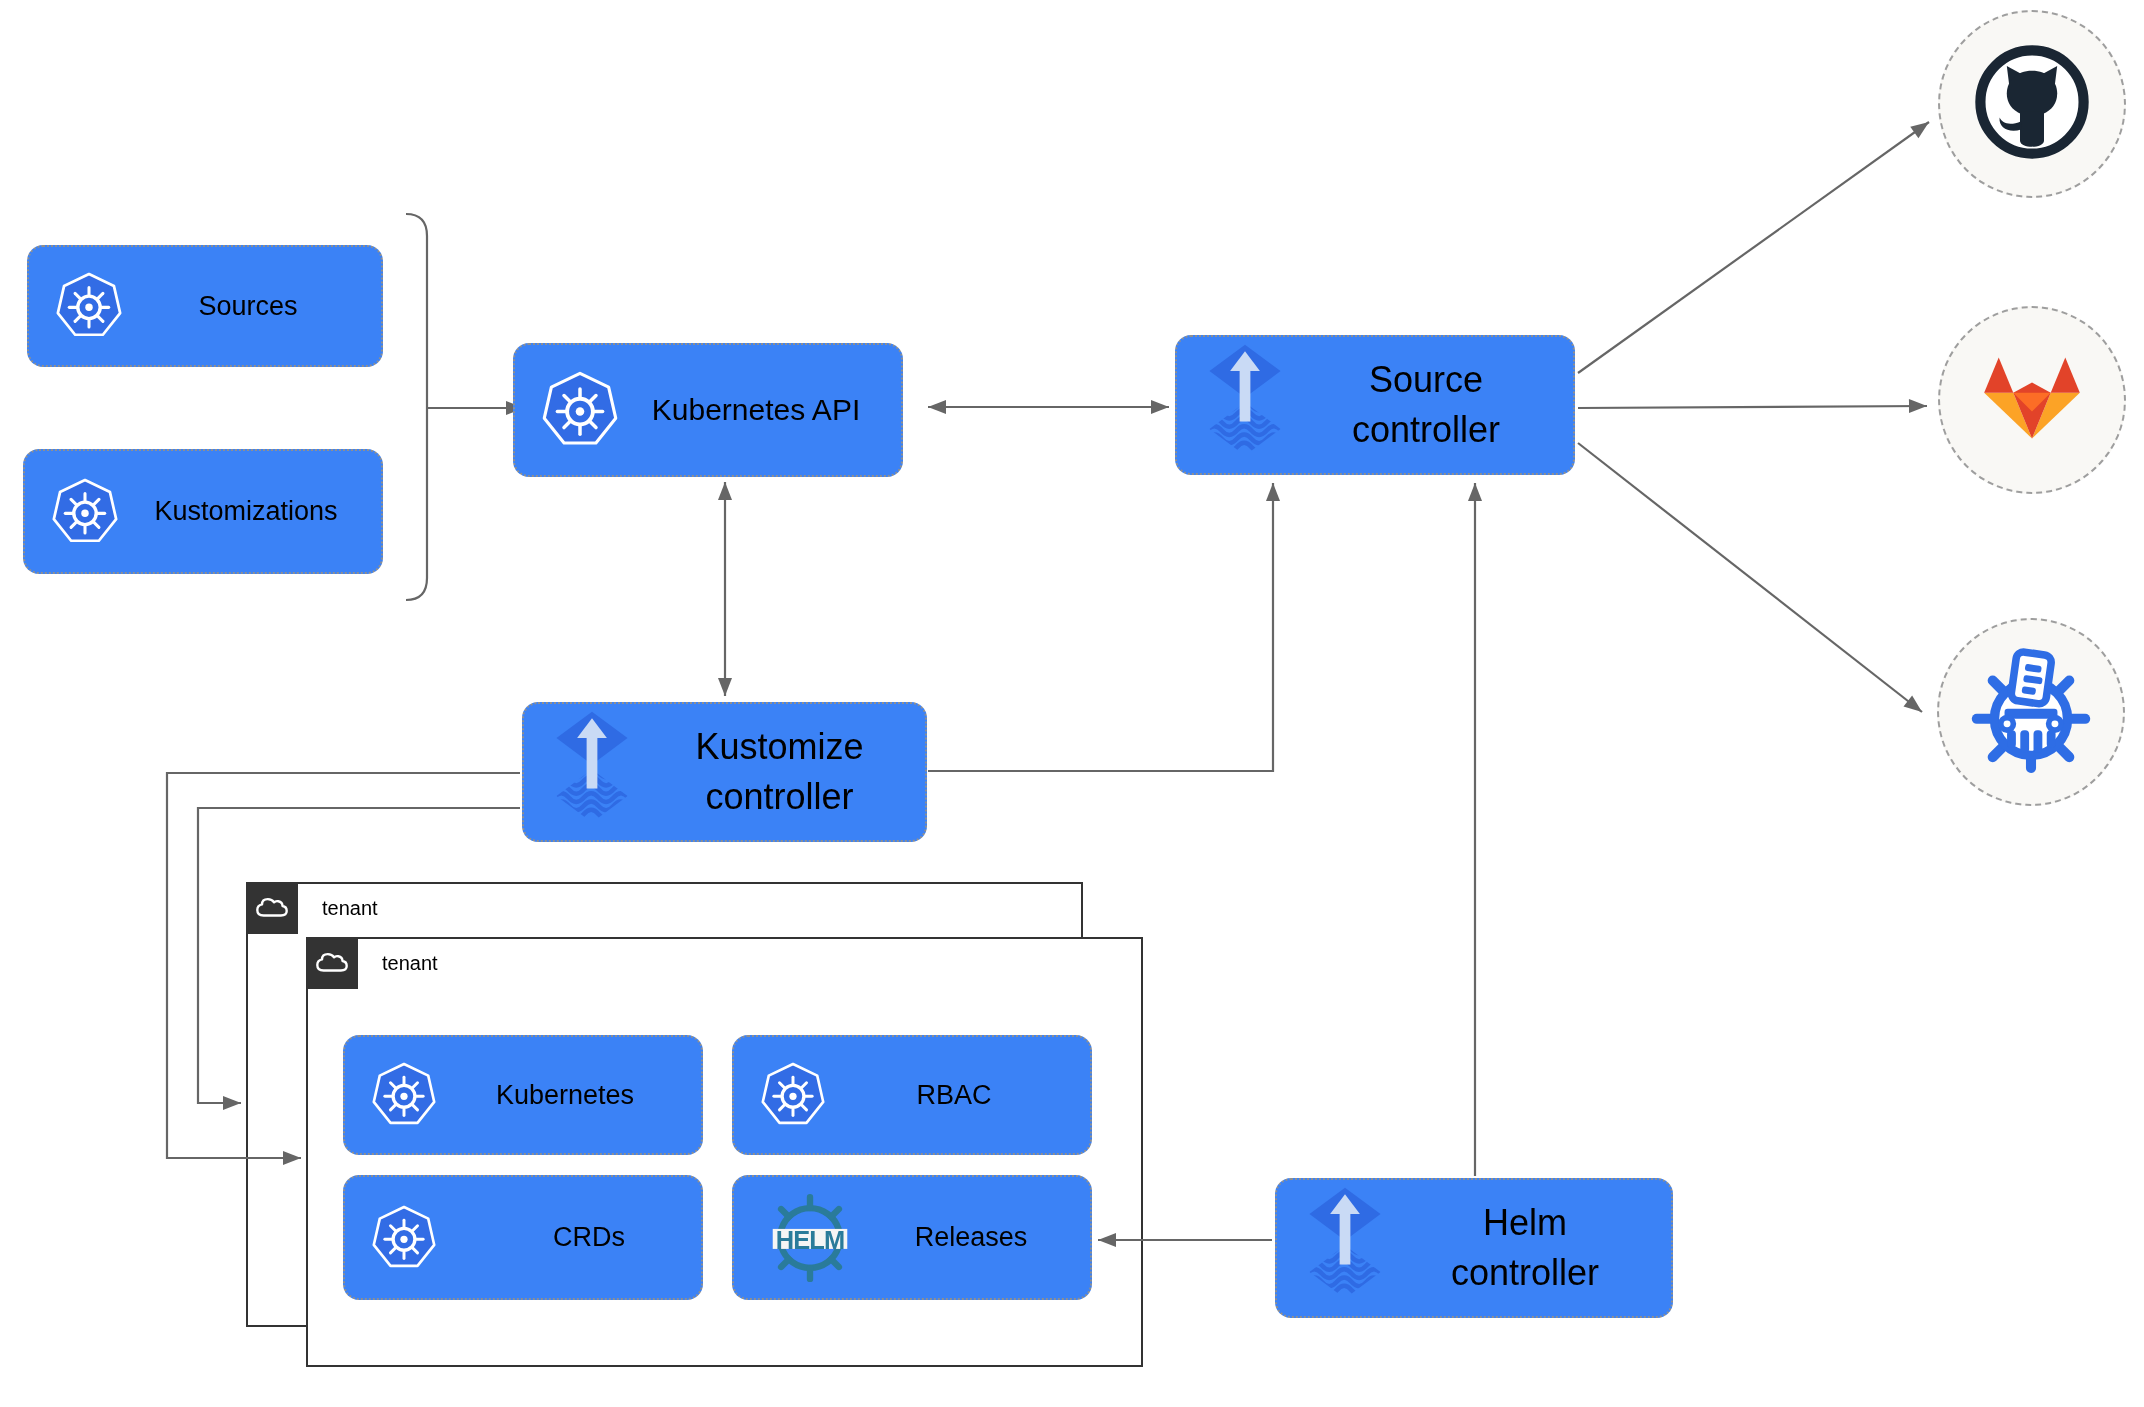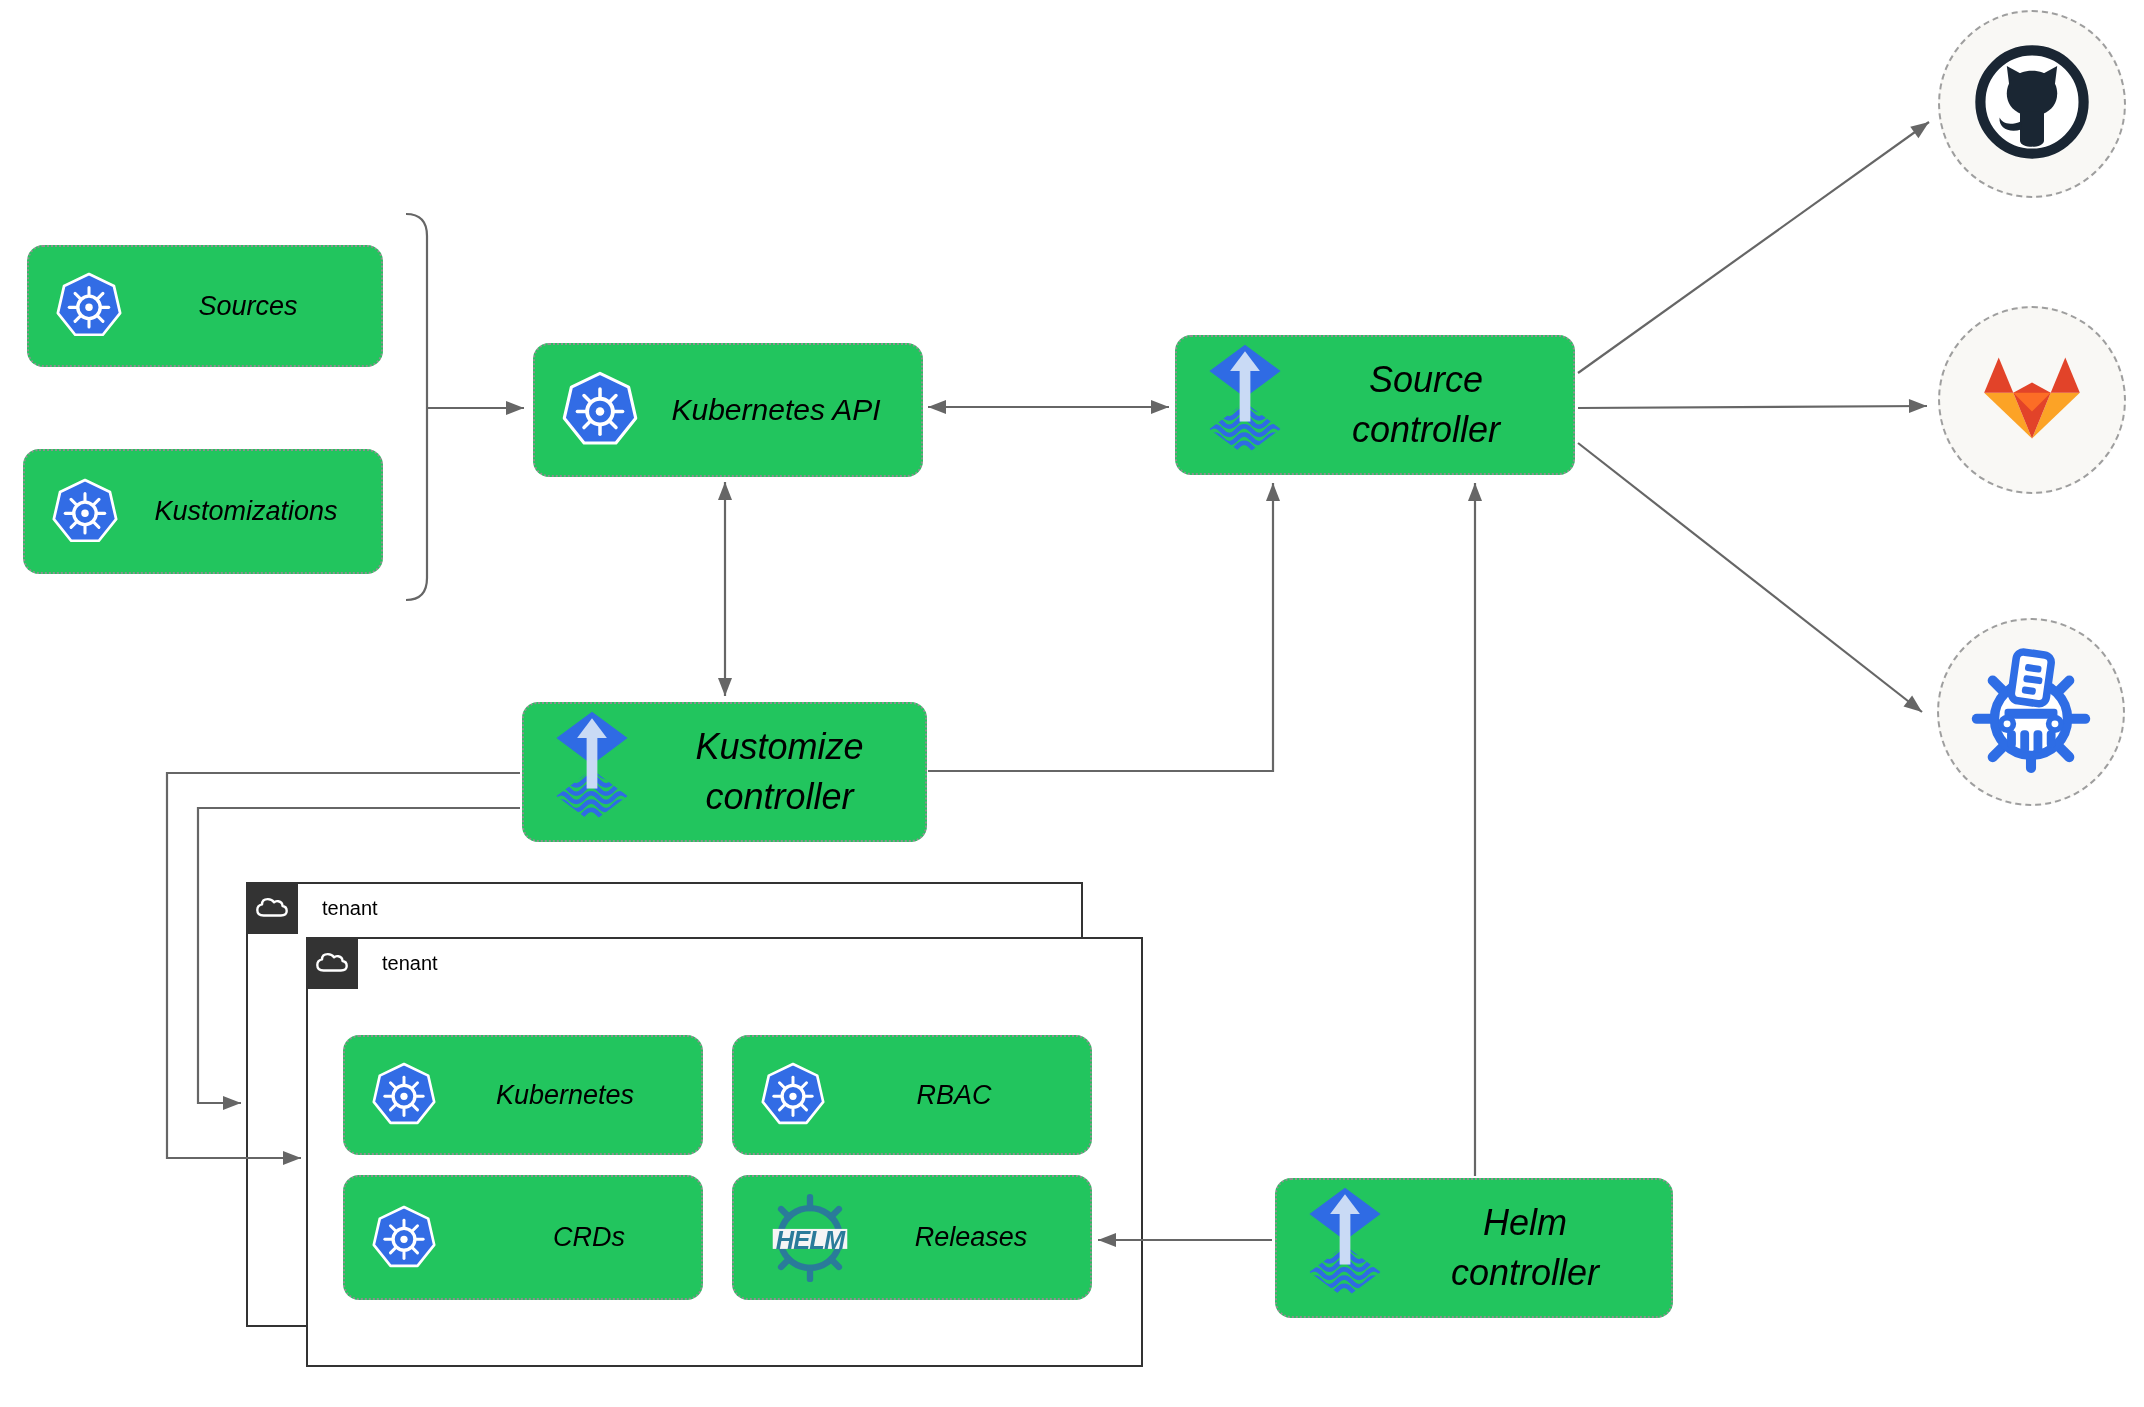--- a/index.html
+++ b/index.html
@@ -3,22 +3,22 @@
 <meta charset="utf-8">
 <style>
   html,body { margin:0; padding:0; background:#ffffff; }
   #canvas {
     position:relative; width:2144px; height:1407px;
     font-family:"Liberation Sans", sans-serif; color:#000;
     overflow:hidden; background:#ffffff;
   }
   .node {
     position:absolute; box-sizing:border-box;
-    background:#22c55e; border:2px dotted #8f8f8f; border-radius:16px;
-    display:flex; align-items:center; z-index:10;font-style:italic;
+    background:#3b82f6; border:2px dotted #8f8f8f; border-radius:16px;
+    display:flex; align-items:center; z-index:10;
   }
   .node .icon { flex:none; margin-left:26px; display:flex; align-items:center; }
   .node .label { flex:1; text-align:center; font-size:27px; padding-right:8px; }
   .node.two-line .label { font-size:36px; line-height:1.38; white-space:pre-line; }
   .tenant {
     position:absolute; box-sizing:border-box; background:#ffffff;
     border:2px solid #333333;
   }
   .tenant.back  { z-index:1; }
   .tenant.front { z-index:2; }
@@ -189,21 +189,21 @@
 
   <div class="node" style="left:23px; top:449px; width:360px; height:125px;">
     <span class="icon">
       <svg width="68" height="68">
           <use href="#k8s-logo"></use>
         </svg>
     </span>
     <span class="label">Kustomizations</span>
   </div>
 
-  <div class="node" style="left:533px; top:343px; width:390px; height:134px; font-size:30px;">
+  <div class="node" style="left:513px; top:343px; width:390px; height:134px; font-size:30px;">
     <span class="icon">
       <svg width="78" height="78">
           <use href="#k8s-logo"></use>
         </svg>
     </span>
     <span class="label" style="font-size:30px;">Kubernetes API</span>
   </div>
 
   <div class="node two-line" style="left:1175px; top:335px; width:400px; height:140px;">
     <span class="icon">

